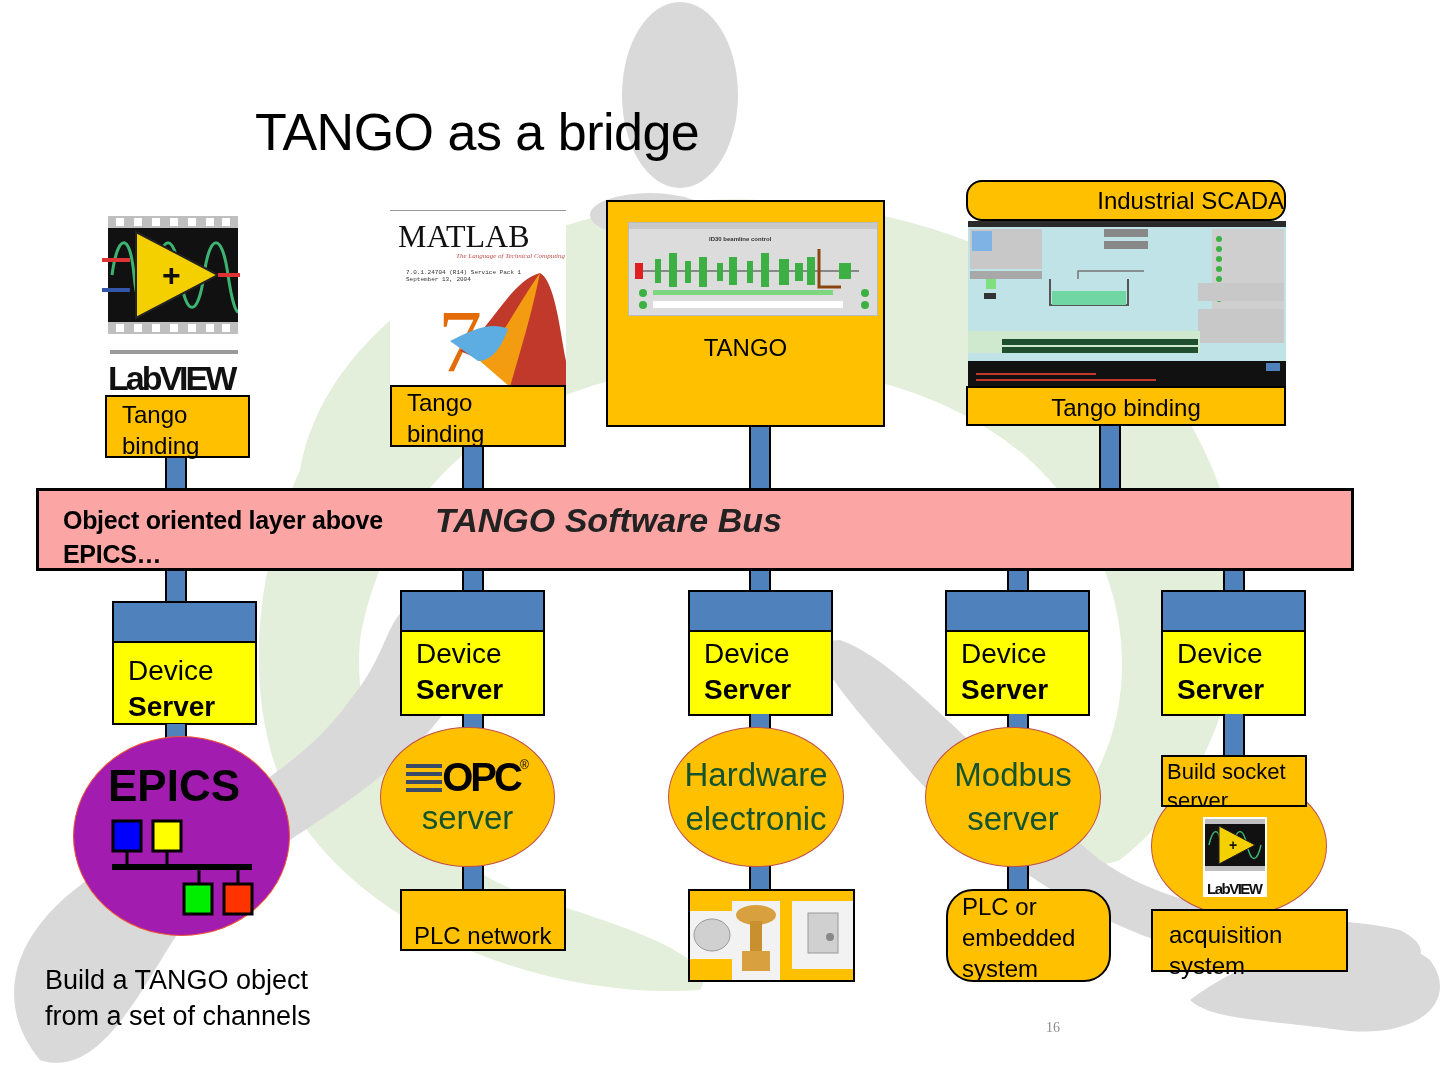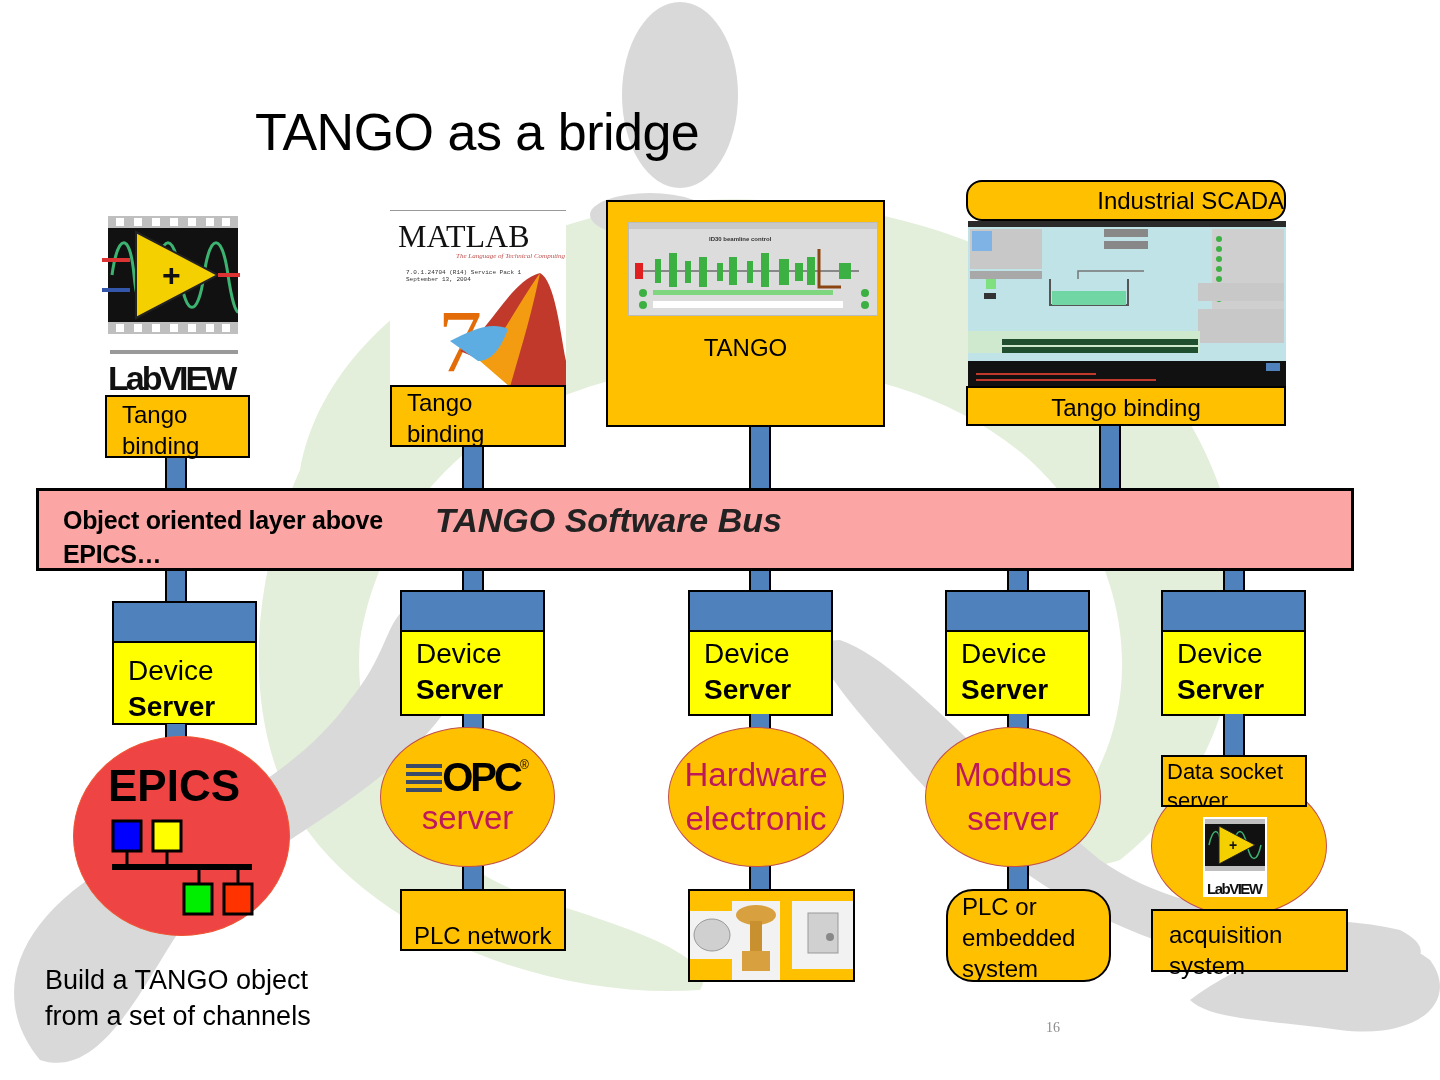--- a/index.html
+++ b/index.html
@@ -10,21 +10,21 @@
   .pipe { background: #4f81bd; border-left: 2px solid #000; border-right: 2px solid #000; box-sizing: border-box; width: 22px; }
   .orange-box { background: #ffc000; border: 2px solid #000; box-sizing: border-box; color: #000; }
   .label-txt { font-size: 24px; line-height: 31px; }
   .bus { left: 36px; top: 488px; width: 1318px; height: 83px; background: #fca5a5; border: 3px solid #000; box-sizing: border-box; }
   .bus-left { left: 24px; top: 12px; font-size: 25px; font-weight: bold; line-height: 34px; letter-spacing: -0.3px; }
   .bus-title { left: 396px; top: 10px; font-size: 34px; font-weight: bold; font-style: italic; color: #222; }
   .ds-top { background: #4f81bd; border: 2px solid #000; box-sizing: border-box; height: 42px; }
   .ds-body { background: #ffff00; border: 2px solid #000; border-top: none; box-sizing: border-box; padding: 10px 0 0 14px; font-size: 28px; line-height: 36px; }
   .ds-body b { font-weight: bold; }
   .ellipse { border-radius: 50%; background: #ffc000; border: 1.5px solid #c0504d; box-sizing: border-box; display: flex; flex-direction: column; align-items: center; justify-content: center; text-align: center; }
-  .ell-txt { font-size: 33px; line-height: 44px; color: #be185d; }
+  .ell-txt { font-size: 33px; line-height: 44px; color: #14532d; }
   .note { left: 45px; top: 962px; font-size: 27px; line-height: 36px; color: #000; }
   .page-num { left: 1046px; top: 1020px; font-size: 14px; color: #8c8c8c; font-family: "Liberation Serif", serif; }
   .img-box { overflow: hidden; }
 </style>
 </head>
 <body>
 
 <svg class="bg-svg" viewBox="0 0 1440 1080">
   <g fill="#e3efdb">
     <path d="M300 470 C 330 300, 560 190, 760 200 C 1000 210, 1180 330, 1230 520 C 1260 660, 1210 790, 1120 860 C 1060 880, 1040 850, 1080 800 C 1150 700, 1130 560, 1040 470 C 930 360, 720 340, 580 390 C 460 430, 380 520, 360 640 C 350 760, 420 860, 540 900 C 640 930, 720 960, 700 990 C 560 1000, 380 940, 300 820 C 240 720, 250 580, 300 470 Z"></path>
@@ -210,21 +210,21 @@
 <div class="abs pipe" style="left:165px;top:724px;height:14px;"></div>
 <div class="abs pipe" style="left:462px;top:714px;height:14px;"></div>
 <div class="abs pipe" style="left:749px;top:714px;height:14px;"></div>
 <div class="abs pipe" style="left:1007px;top:714px;height:14px;"></div>
 <div class="abs pipe" style="left:1223px;top:714px;height:42px;"></div>
 
 <div class="abs pipe" style="left:462px;top:866px;height:25px;"></div>
 <div class="abs pipe" style="left:749px;top:866px;height:25px;"></div>
 <div class="abs pipe" style="left:1007px;top:866px;height:25px;"></div>
 
-<div class="abs ellipse" style="left:73px;top:736px;width:217px;height:200px;background:#ef4444;border-color:#e53;">
+<div class="abs ellipse" style="left:73px;top:736px;width:217px;height:200px;background:#a21caf;border-color:#e53;">
   <svg width="217" height="200" viewBox="0 0 217 200" style="position:absolute;left:0;top:0;">
     <text x="34" y="64" font-size="44" font-weight="900" fill="#000" font-family="Liberation Sans, sans-serif">EPICS</text>
     <rect x="39" y="84" width="28" height="30" fill="#0000ff" stroke="#000" stroke-width="3"></rect>
     <rect x="79" y="84" width="28" height="30" fill="#ffff00" stroke="#000" stroke-width="3"></rect>
     <line x1="53" y1="114" x2="53" y2="128" stroke="#000" stroke-width="3"></line>
     <line x1="93" y1="114" x2="93" y2="128" stroke="#000" stroke-width="3"></line>
     <rect x="38" y="127" width="140" height="6" fill="#000"></rect>
     <line x1="125" y1="133" x2="125" y2="147" stroke="#000" stroke-width="3"></line>
     <line x1="164" y1="133" x2="164" y2="147" stroke="#000" stroke-width="3"></line>
     <rect x="110" y="147" width="28" height="30" fill="#00ee00" stroke="#000" stroke-width="3"></rect>
@@ -283,21 +283,21 @@
     <rect x="2" y="2" width="60" height="5" fill="#bfbfbf"></rect>
     <rect x="2" y="7" width="60" height="42" fill="#111"></rect>
     <path d="M6 28 C 10 10, 16 10, 18 28 C 20 46, 26 46, 30 28 C 34 10, 40 10, 44 28 C 48 46, 54 46, 58 28" stroke="#3cb371" stroke-width="1.5" fill="none"></path>
     <polygon points="16,9 16,47 52,28" fill="#f5d000" stroke="#222"></polygon>
     <text x="26" y="33" font-size="14" font-weight="bold" fill="#111" font-family="Liberation Sans, sans-serif">+</text>
     <rect x="2" y="49" width="60" height="5" fill="#bfbfbf"></rect>
     <text x="4" y="77" font-size="15" font-weight="bold" fill="#111" letter-spacing="-1.5" font-family="Liberation Sans, sans-serif">LabVIEW</text>
   </svg>
 </div>
 <div class="abs orange-box" style="left:1161px;top:755px;width:146px;height:52px;font-size:22px;line-height:29px;padding:0 0 0 4px;overflow:hidden;">
-  <div>Data socket</div>
+  <div>Build socket</div>
   <div>server</div>
 </div>
 <div class="abs orange-box" style="left:1151px;top:909px;width:197px;height:63px;font-size:24px;line-height:31px;padding:8px 0 0 16px;">
   <div>acquisition</div>
   <div>system</div>
 </div>
 
 <div class="abs note">
   <div>Build a TANGO object</div>
   <div>from a set of channels</div>

